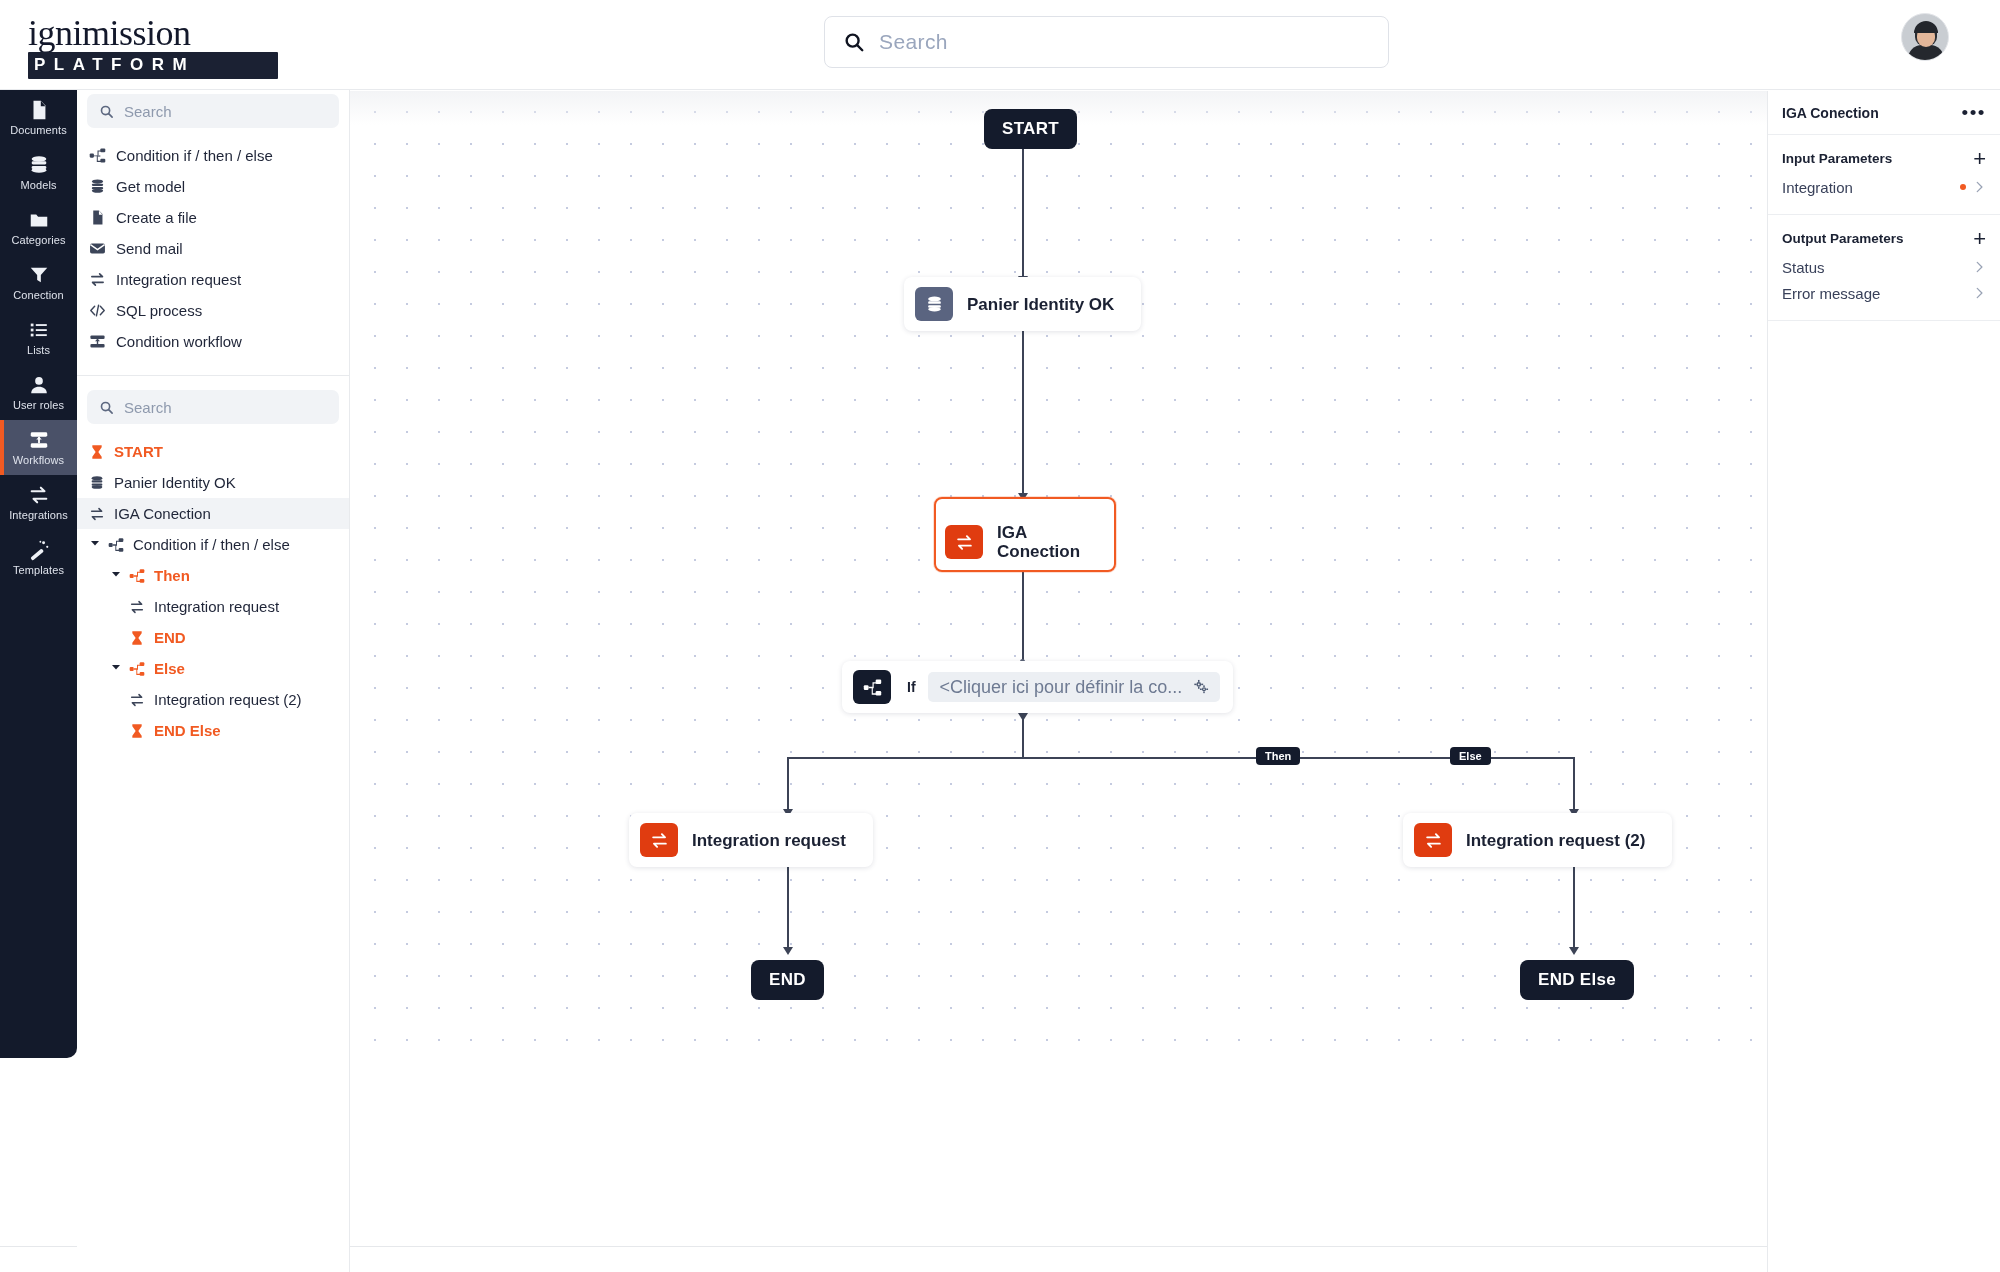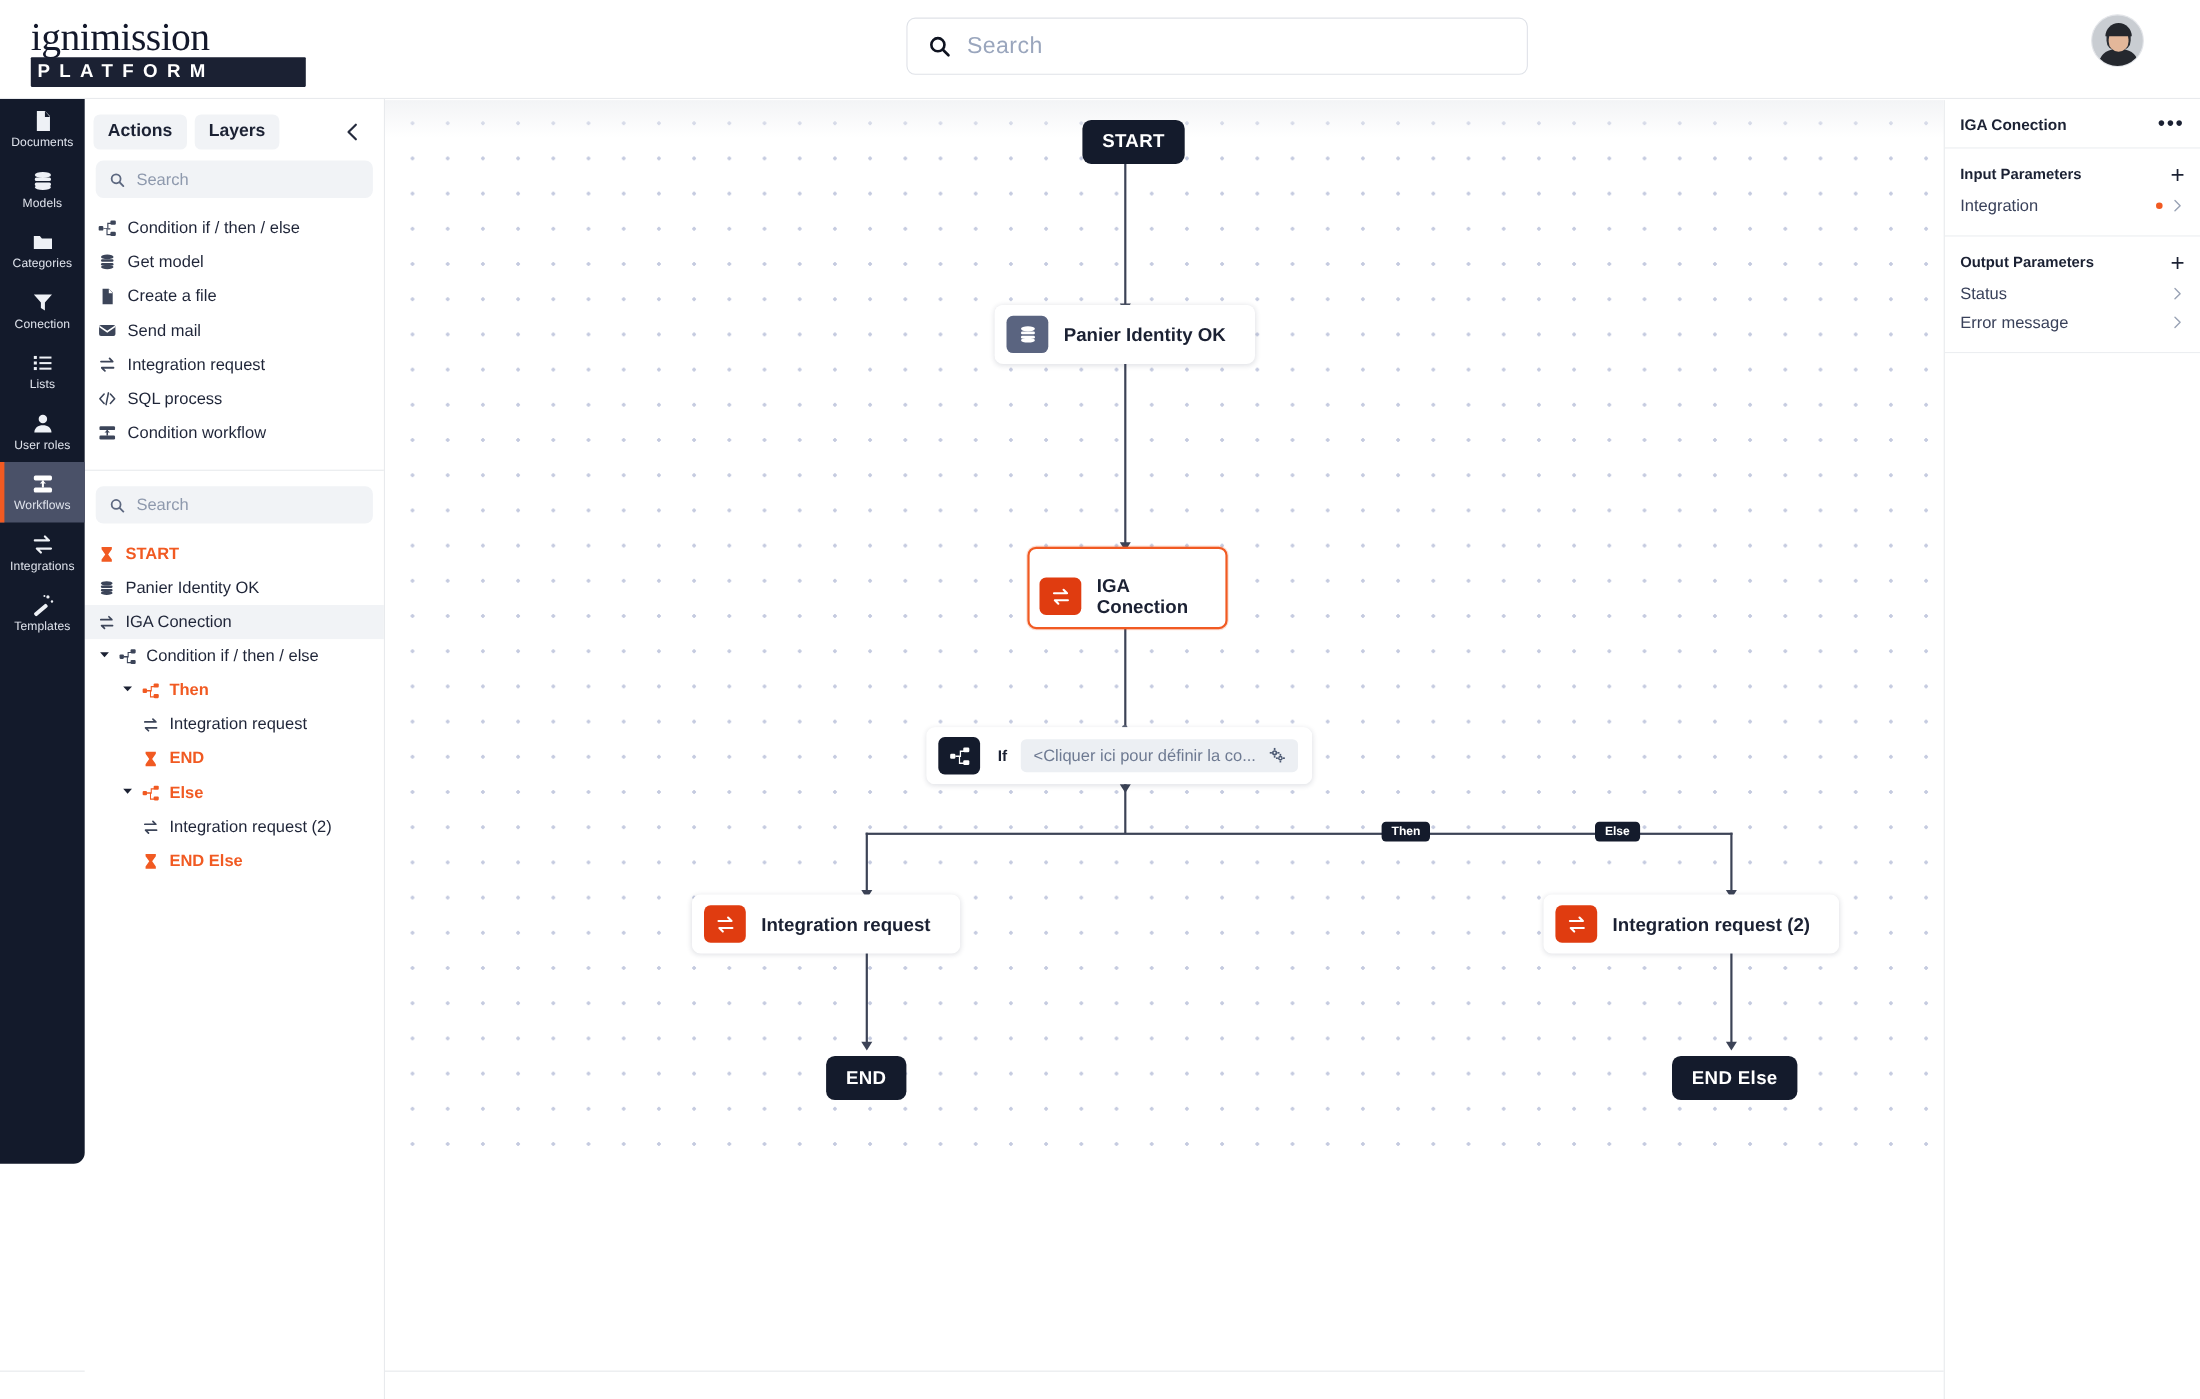--- a/index.html
+++ b/index.html
@@ -140,21 +140,21 @@
   .iconbox.slate { background: #5a6480; }
   .iconbox.orange { background: #e03c10; }
   .iconbox.navy { background: #141b2c; }
   .card .lbl { font-size: 17px; font-weight: 700; color: #1b2133; white-space: pre-line; line-height: 19px;}
   .cond-card { padding: 8px 12px 8px 10px; }
   .cond-if { font-size: 14px; font-weight: 700; color: #1b2133; margin: 0 12px 0 2px; }
   .cond-input {
     background: #eceff3; border-radius: 5px; height: 30px; min-width: 252px;
     display: flex; align-items: center; padding: 0 10px 0 12px;
   }
-  .cond-input .ph { font-size: 15px; color: #6e7a92; flex: 1; white-space: nowrap; }
+  .cond-input .ph { font-size: 18px; color: #6e7a92; flex: 1; white-space: nowrap; }
   .cond-input .gear { width: 18px; height: 18px; margin-left: 10px; flex: none; }
 
   .edge { position: absolute; background: #3c4356; z-index: 2; }
   .edge.v { width: 1.6px; }
   .edge.h { height: 1.6px; }
   .arrow {
     position: absolute; width: 0; height: 0; z-index: 3;
     border-left: 5px solid transparent; border-right: 5px solid transparent;
     border-top: 8px solid #3c4356;
   }
@@ -319,29 +319,20 @@
             <circle cx="21" cy="8.5" r="1.2"></circle>
             <circle cx="13.5" cy="3" r="1"></circle>
         </svg>
       </span>
       <span class="rl">Templates</span>
     </div>
   </div>
 
   <div class="panel">
 
-    <div class="panel-head">
-      <div class="tabbtn">Actions</div>
-      <div class="tabbtn">Layers</div>
-      <span class="collapse-btn">
-        <svg viewBox="0 0 24 24" width="20" height="20" fill="none" stroke="#242a3d" stroke-width="2.4" stroke-linecap="round" stroke-linejoin="round">
-            <polyline points="15,4 7,12 15,20"></polyline>
-          </svg>
-      </span>
-    </div>
 
     <div class="panel-search">
       <span class="si">
         <svg viewBox="0 0 24 24" width="15" height="15" fill="none" stroke="#5d6880" stroke-width="2.6" stroke-linecap="round">
             <circle cx="10.5" cy="10.5" r="6.5"></circle>
             <line x1="15.5" y1="15.5" x2="21" y2="21"></line>
           </svg>
       </span>
       <span class="sp">Search</span>
     </div>

